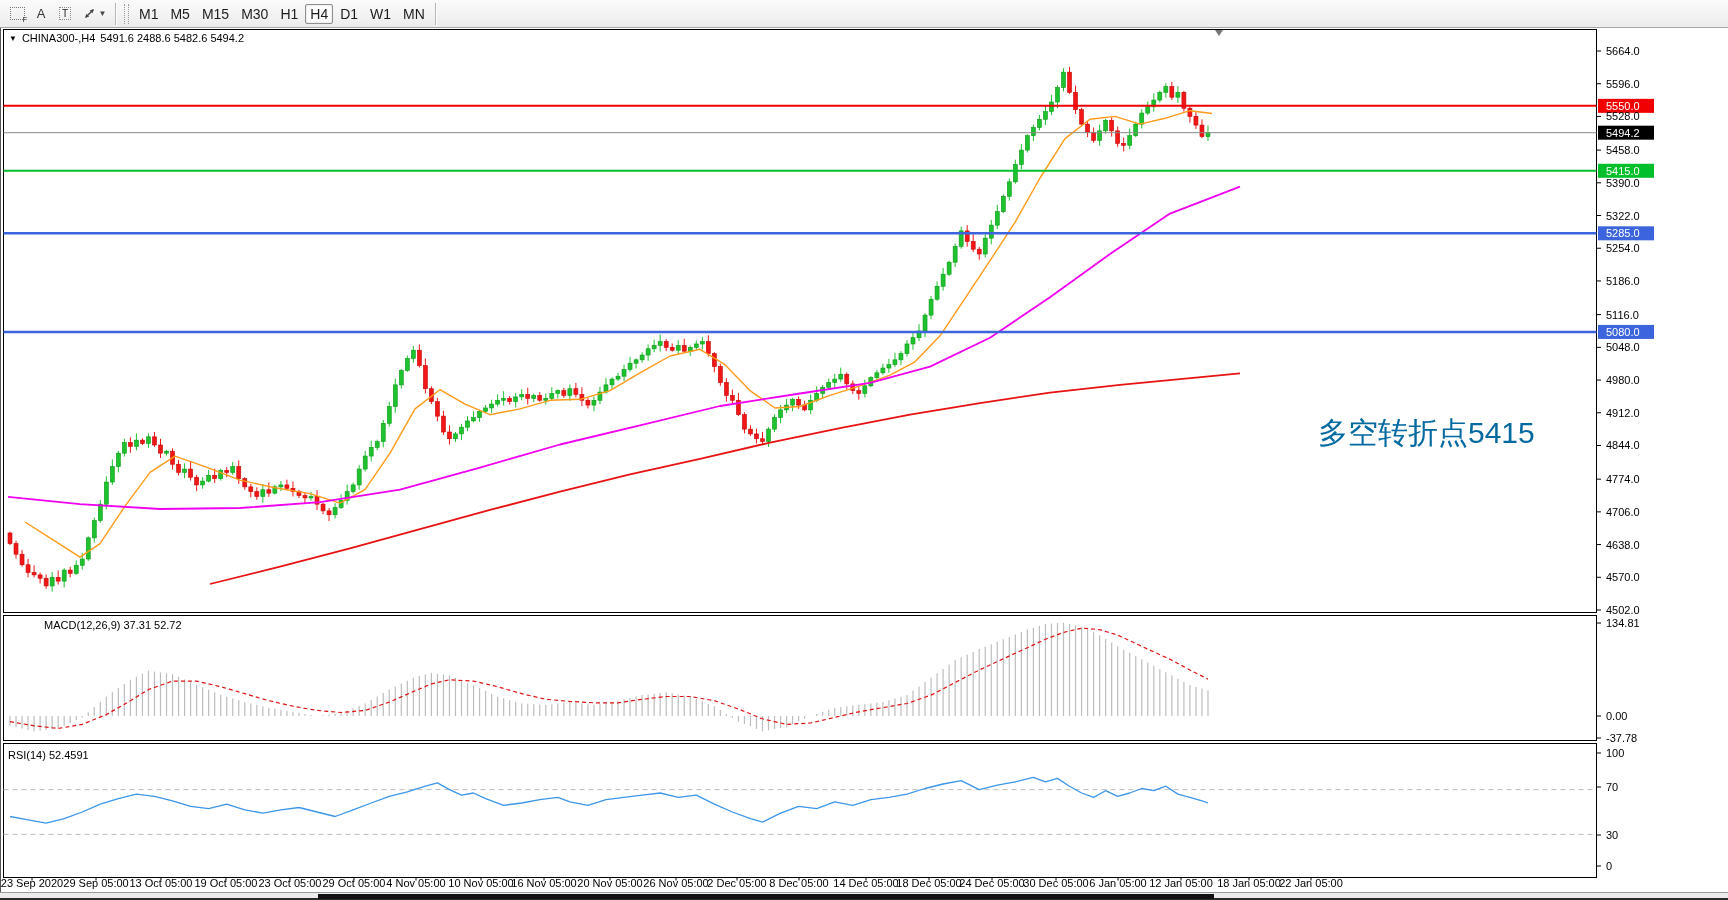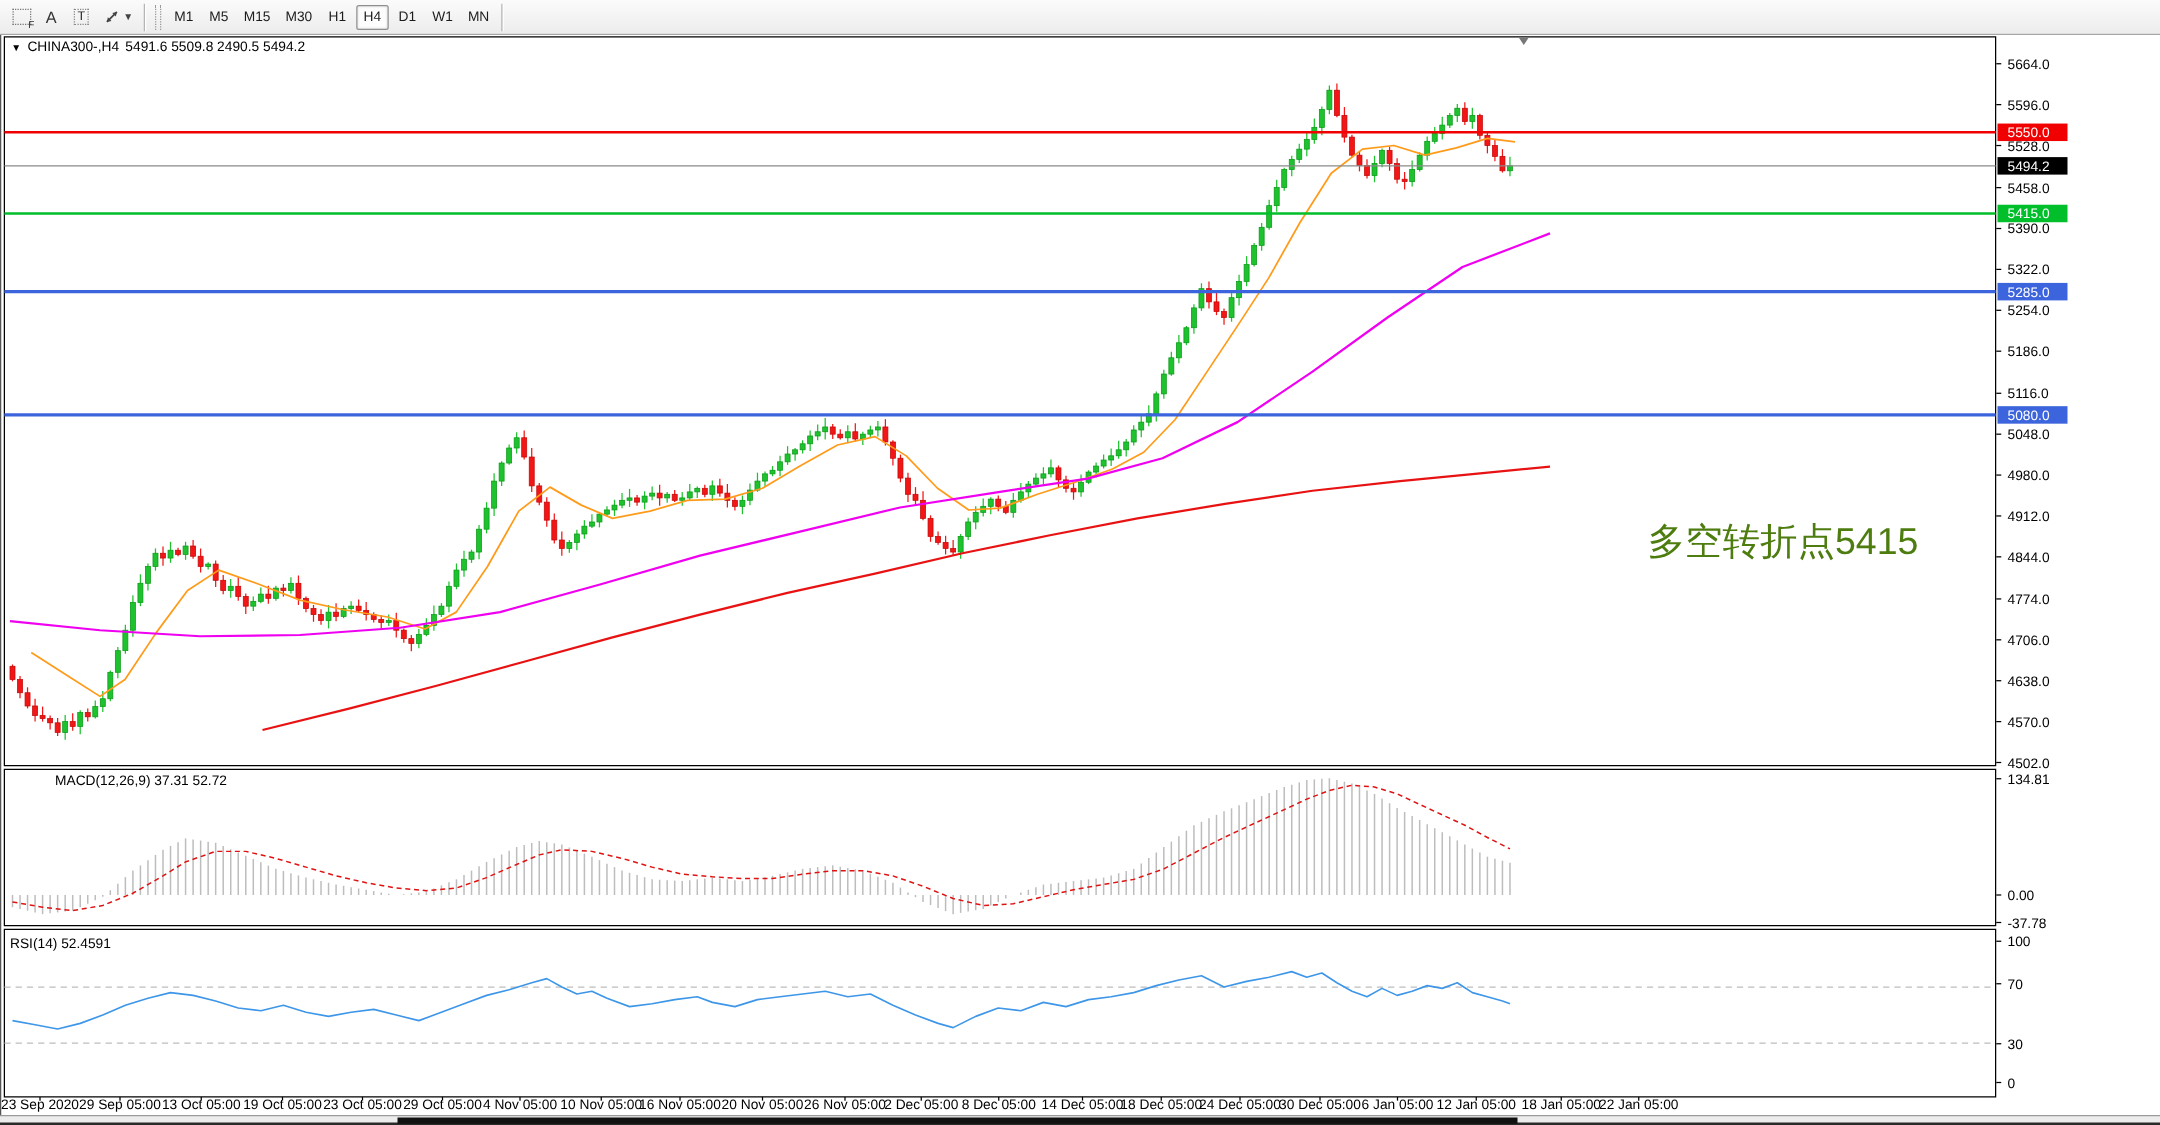--- a/index.html
+++ b/index.html
@@ -10,21 +10,21 @@
     display:flex;align-items:center;padding-left:5px;z-index:5;}
   .tb-icon{width:24px;height:22px;display:flex;align-items:center;justify-content:center;
     color:#333;font-size:13px;position:relative;cursor:default;}
   .dotgrid{width:13px;height:11px;border:1px dotted #777;position:relative;}
   .dotgrid .f{position:absolute;right:-4px;bottom:-5px;font-size:8px;color:#333;}
   .tbox{border:1px dotted #888;font-size:10px;padding:0 2px;line-height:11px;color:#222;}
   .caret{font-size:8px;color:#444;margin-left:2px;}
   .sep{width:1px;height:22px;background:#b5b5b5;margin:0 4px;box-shadow:1px 0 0 #fff;}
   .grip{width:3px;height:20px;border-left:1px dotted #999;border-right:1px dotted #999;margin:0 4px;}
   .tfbtn{height:20px;min-width:26px;padding:0 4px;margin:0 1px;border:1px solid transparent;
-    background:transparent;font-family:inherit;font-size:11px;color:#1c1c1c;cursor:default;}
+    background:transparent;font-family:inherit;font-size:14px;color:#1c1c1c;cursor:default;}
   .tfbtn.active{background:#fdfdfd;border:1px solid #8f8f8f;border-radius:2px;
     box-shadow:inset 0 0 2px #cfcfcf;}
   
   #chart-root{position:absolute;left:0;top:0;width:1728px;height:900px;}
   #chart-svg{position:absolute;left:0;top:0;z-index:1;}
   .ohlc-title{position:absolute;left:9px;top:32px;z-index:2;font-size:11px;color:#000;
     display:flex;align-items:center;gap:5px;}
   .ohlc-title .tri{font-size:8px;}
   .ind-label{position:absolute;left:8px;z-index:2;font-size:11px;color:#000;}
   #macd-label{top:619px;padding-left:36px;}
@@ -783,27 +783,27 @@
         <line x1="1249" y1="877.5" x2="1249" y2="880.5" stroke="#000"></line>
         <text x="1249" y="887" fill="#000" text-anchor="middle" font-size="11" font-family="&quot;Liberation Sans&quot;,&quot;DejaVu Sans&quot;,sans-serif">18 Jan 05:00</text>
         <line x1="1311" y1="877.5" x2="1311" y2="880.5" stroke="#000"></line>
         <text x="1311" y="887" fill="#000" text-anchor="middle" font-size="11" font-family="&quot;Liberation Sans&quot;,&quot;DejaVu Sans&quot;,sans-serif">22 Jan 05:00</text>
       </g>
     </svg>
 
   <div class="ohlc-title">
     <span class="tri">▼</span>
     <span>CHINA300-,H4</span>
-    <span>5491.6 5509.8 2490.5 5494.2</span>
+    <span>5491.6 2488.6 5482.6 5494.2</span>
   </div>
 
   <div id="macd-label" class="ind-label">MACD(12,26,9) 37.31 52.72</div>
   <div id="rsi-label" class="ind-label">RSI(14) 52.4591</div>
 
-  <div id="annotation" style="left: 1318px; top: 413px; font-size: 30px; color: #4d7c0f;">多空转折点5415</div>
+  <div id="annotation" style="left: 1318px; top: 413px; font-size: 30px; color: #0369a1;">多空转折点5415</div>
 
   <div class="scrollbar">
     <div class="scroll-thumb" id="scroll-thumb" style="left: 318px; width: 896px;"></div>
   </div>
 </div>
 
 <div class="toolbar">
   <div class="tb-icon">
     <div class="dotgrid">
       <span class="f">F</span>

